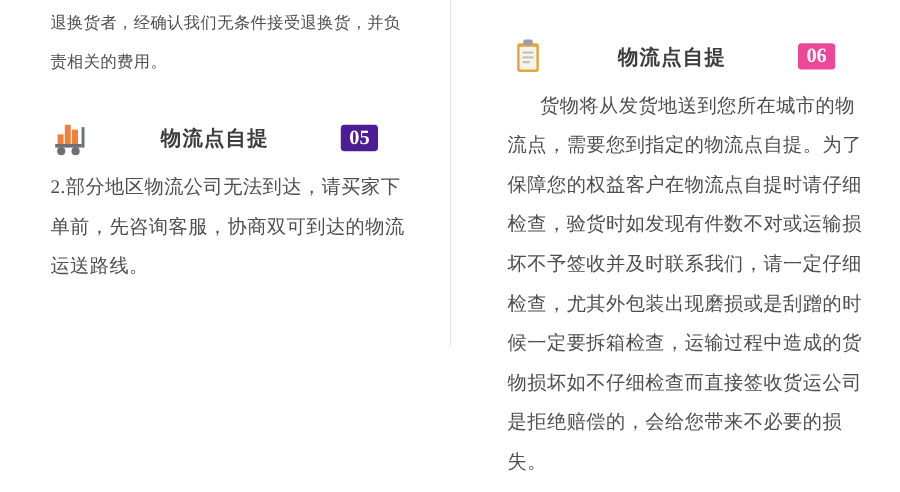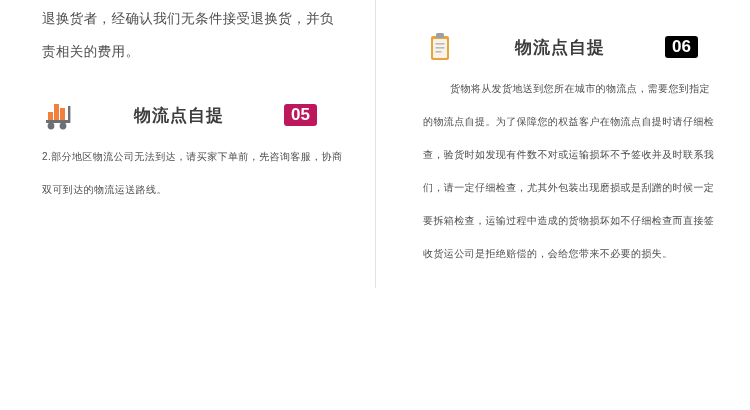--- a/index.html
+++ b/index.html
@@ -12,20 +12,21 @@
     background: #ffffff;
     font-family: "Liberation Sans", sans-serif;
     color: #4a4a4a;
     overflow: hidden;
   }
   .page {
     position: relative;
     width: 750px;
     height: 288px;
     box-sizing: border-box;
+    font-family: Liberation Serif, serif;
   }
   .divider {
     position: absolute;
     top: 0;
     bottom: 0;
     left: 375px;
     width: 1px;
     background: #e3e3e3;
   }
   .col {
@@ -68,33 +69,33 @@
     font-size: 17px;
     font-weight: bold;
     color: #3d3d3d;
     letter-spacing: 1px;
     margin-right: 12px;
   }
   .head-num {
     font-size: 17px;
     font-weight: bold;
     color: #ffffff;
-    background: #000000;
+    background: #ec4899;
     border-radius: 3px;
     padding: 2px 7px 3px 7px;
     line-height: 1;
     display: inline-block;
   }
   .head-num.orange {
-    background: #be185d;
+    background: #4c1d95;
     text-align: right;
   }
 
   .body-text {
-    font-size: 10px;
+    font-size: 16px;
     line-height: 33px;
     color: #4e4e4e;
     letter-spacing: 0.4px;
   }
   .body-text p {
     margin: 0;
   }
   .indent {
     text-indent: 27px;
   }

